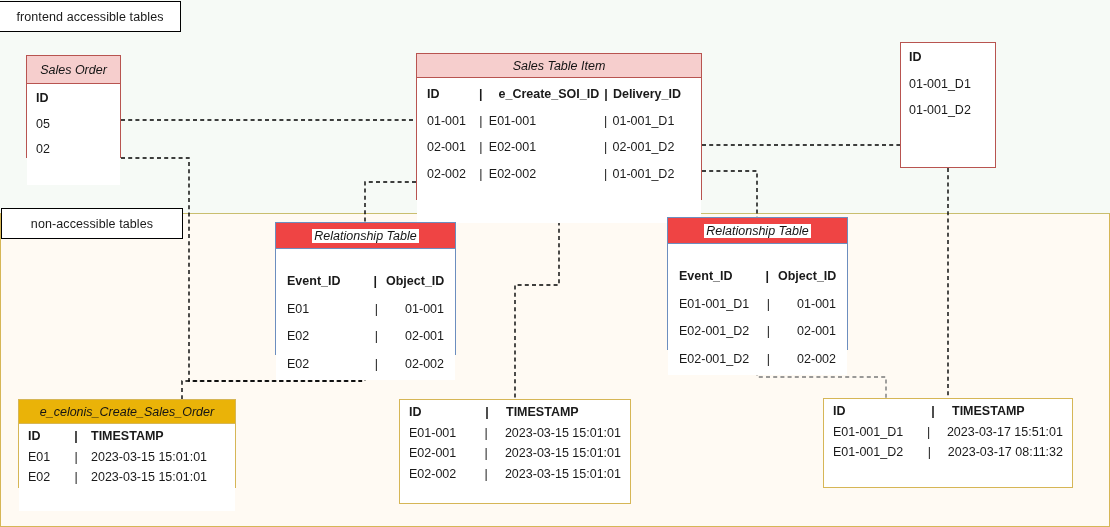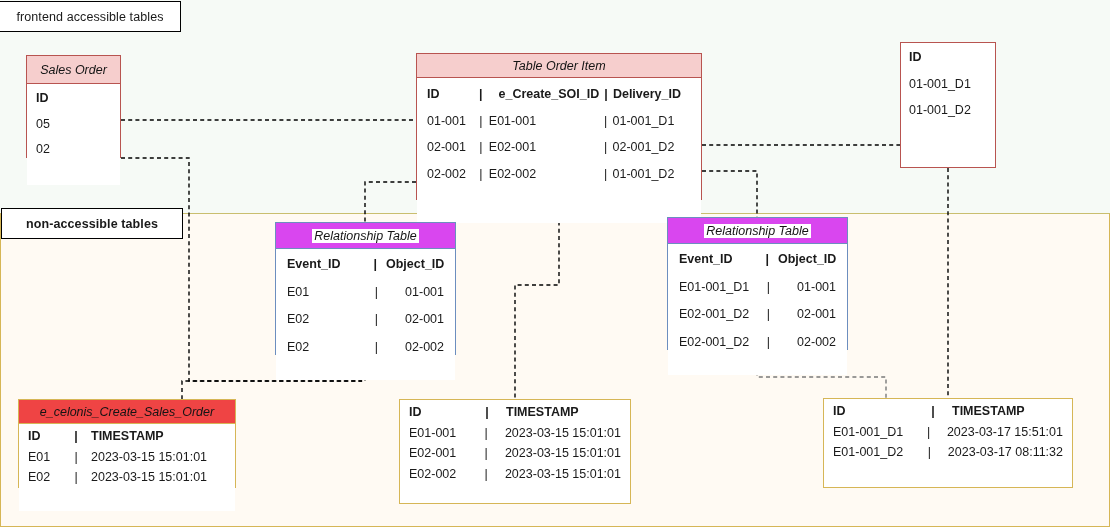--- a/index.html
+++ b/index.html
@@ -29,21 +29,21 @@
   .legend-box {
     position:absolute;
     border:1.6px solid #000000;
     background:#ffffff;
     display:flex; align-items:center; justify-content:center;
     font-size:12.5px; color:#1a1a1a;
     letter-spacing:0.1px;
     z-index:6;
   }
   .legend-top { left:-1px; top:1px; width:182px; height:31px; }
-  .legend-bottom { left:1px; top:208px; width:182px; height:31px;font-weight:bold; }
+  .legend-bottom { left:1px; top:208px; width:182px; height:31px; }
 
   
   .tbl {
     position:absolute;
     background:#ffffff;
     z-index:5;
   }
   .tbl .hdr {
     display:flex; align-items:center; justify-content:center;
     font-size:12.5px;
@@ -52,23 +52,23 @@
     width:100%;
   }
   .tbl .body {
     background:#ffffff;
     width:100%;
     height:100%;
   }
   .tbl.pink { border:1.4px solid #b85450; }
   .tbl.pink .hdr { background:#f6cecd; border-bottom:1.4px solid #b85450; }
   .tbl.blue { border:1.4px solid #6c8ebf; }
-  .tbl.blue .hdr { background:#d946ef; border-bottom:1.4px solid #6c8ebf; }
+  .tbl.blue .hdr { background:#ef4444; border-bottom:1.4px solid #6c8ebf; }
   .tbl.gold { border:1.4px solid #d6b656; }
-  .tbl.gold .hdr { background:#ef4444; border-bottom:1.4px solid #d6b656; }
+  .tbl.gold .hdr { background:#eab308; border-bottom:1.4px solid #d6b656; }
 
   .hdr .hl { background:#ffffff; padding:0 2px; }
 
   
   .rows { padding:7px 9px 0 9px; }
   .rows .r { display:flex; font-size:12.5px; color:#1a1a1a; line-height:1; }
   .rows .r.head { font-weight:bold; }
   .rows .c { white-space:nowrap; }
   .sep { text-align:center; }
 
@@ -95,21 +95,21 @@
   #delivery-items { left:900px; top:42px; width:96px; height:126px; }
   #delivery-items .hdr { height:26px; font-style:normal; }
   #delivery-items .rows { padding:8px 8px 0 8px; }
   #delivery-items .r { margin-bottom:14px; }
 
   
   .rel { }
   #rel-left { left:275px; top:222px; width:181px; height:133px; }
   #rel-right { left:667px; top:217px; width:181px; height:133px; }
   .rel .hdr { height:26px; }
-  .rel .rows { padding:9px 11px 0 11px; }
+  .rel .rows { padding:26px 11px 0 11px; }
   .rel .r { margin-bottom:15px; }
   .rel .c1 { width:80px; }
   .rel .c2 { width:22px; text-align:center; }
   .rel .c3 { width:58px; text-align:right; }
 
   
   .elog .hdr { height:24px; }
   .elog .rows { padding:6px 9px 0 9px; }
   .elog .r { margin-bottom:8px; }
   #ev-so  { left:18px;  top:399px; width:218px; height:89px; }
@@ -173,21 +173,21 @@
         </div>
         <div class="r">
           <span class="c c1">02</span>
         </div>
       </div>
     </div>
   </div>
 
   <div class="tbl pink" id="sales-order-item">
     <div class="hdr">
-      <span>Table Order Item</span>
+      <span>Sales Table Item</span>
     </div>
     <div class="body">
       <div class="rows">
         <div class="r head">
           <span class="c c1">ID</span>
           <span class="c c2 sep">|</span>
           <span class="c c3">e_Create_SOI_ID</span>
           <span class="c c4 sep">|</span>
           <span class="c c5">Delivery_ID</span>
         </div>

